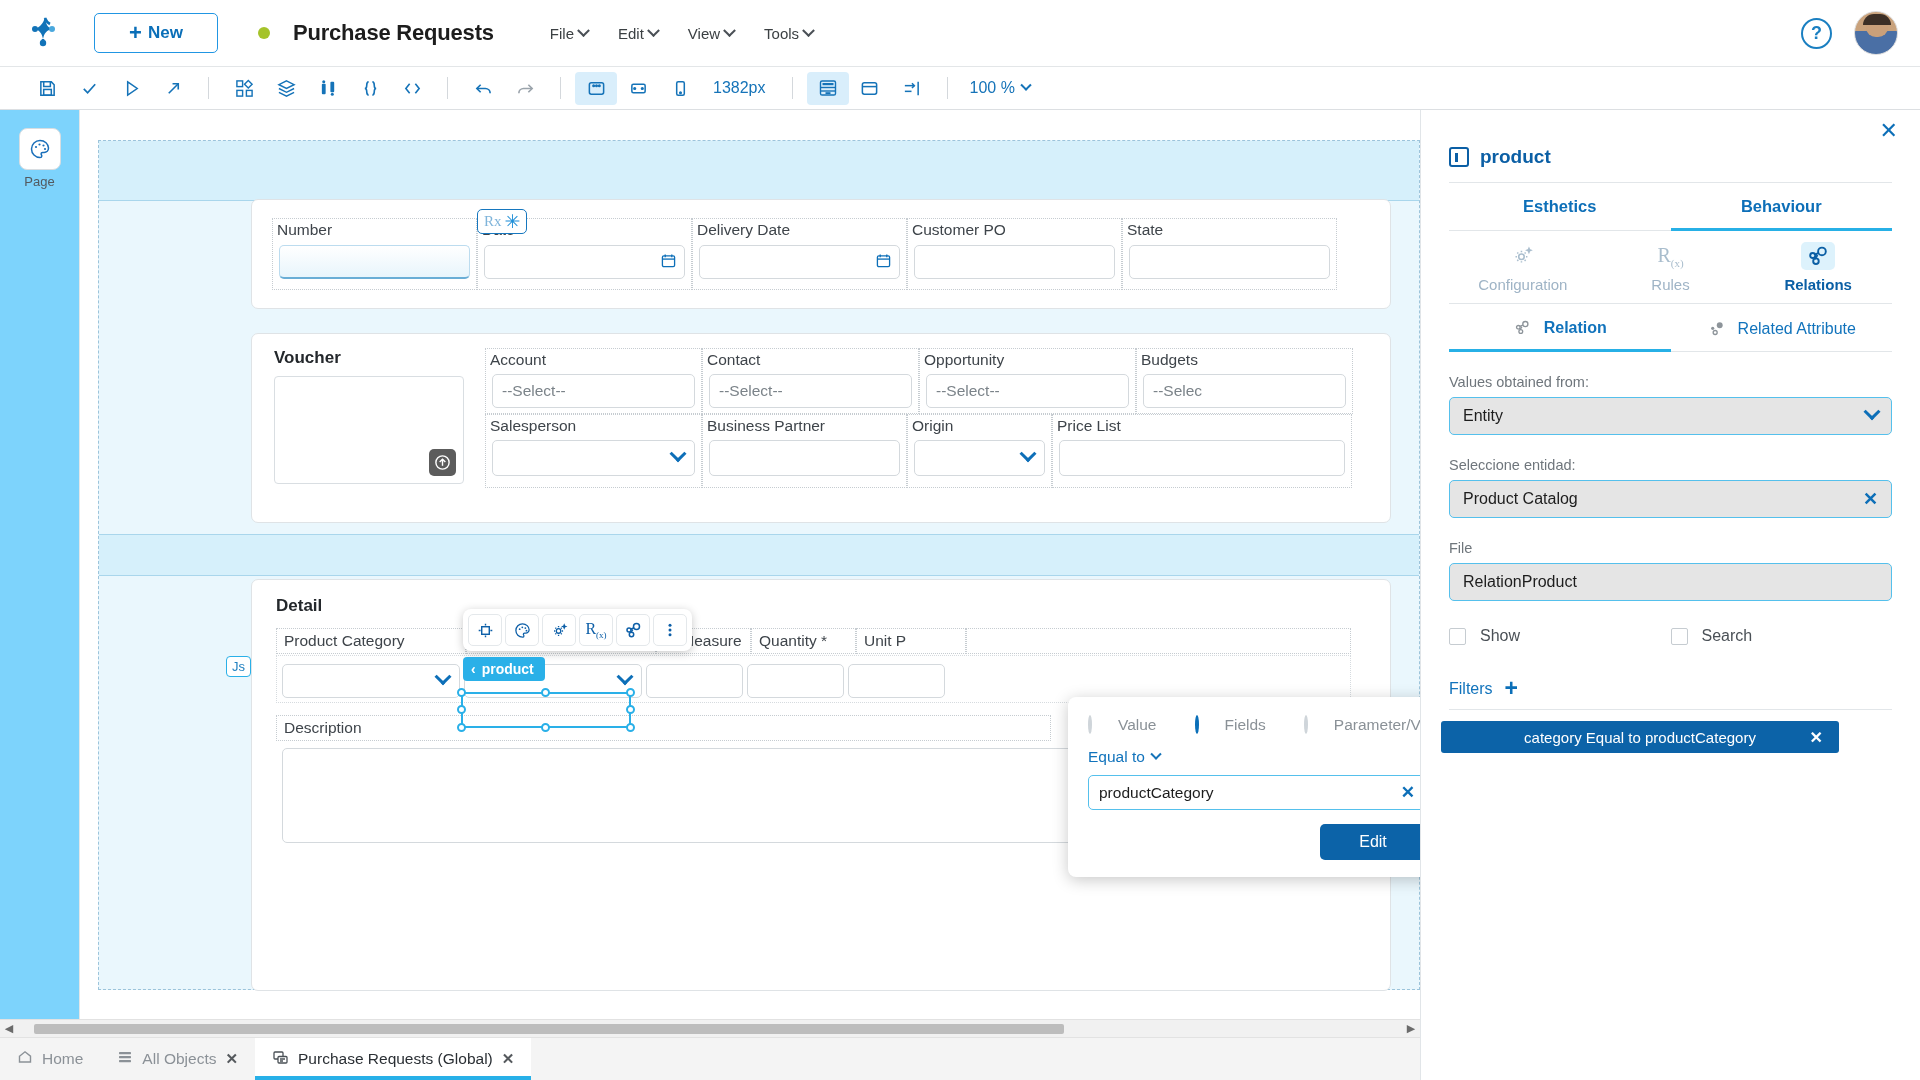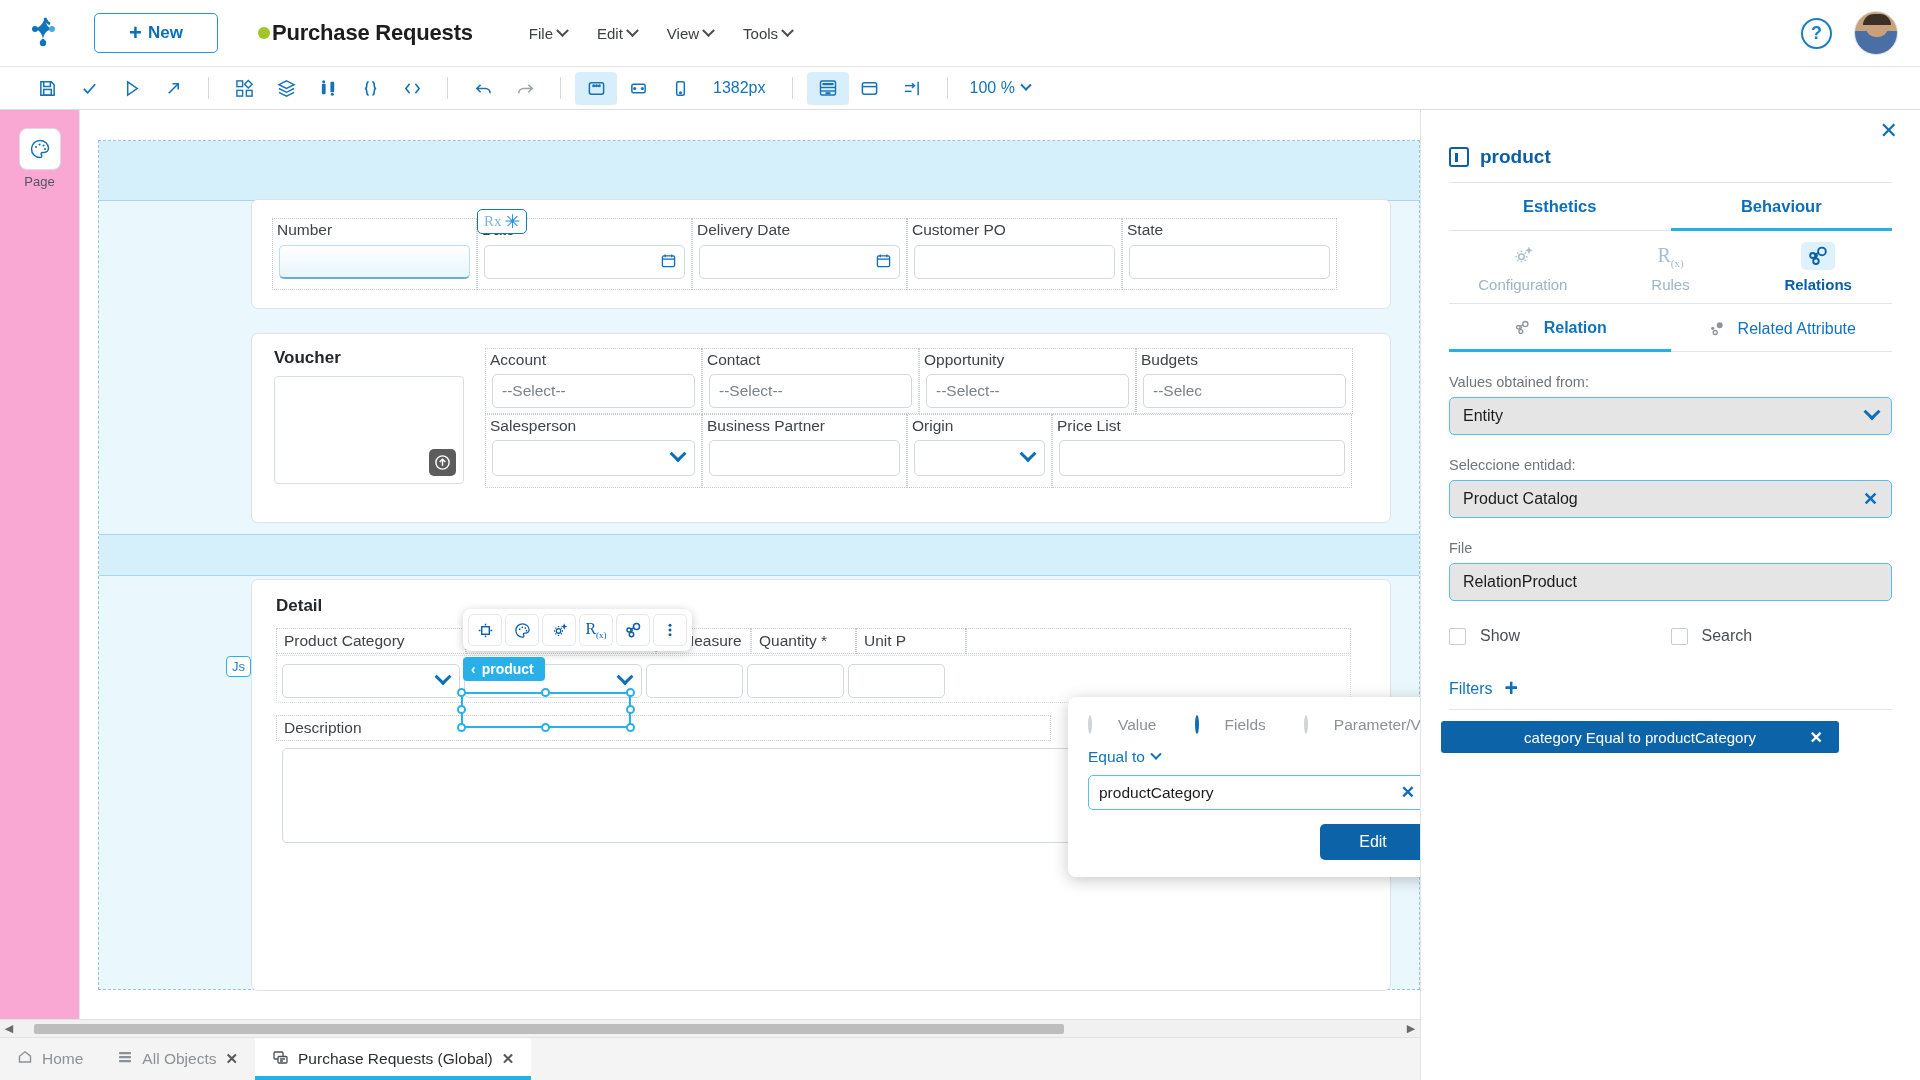--- a/index.html
+++ b/index.html
@@ -24,21 +24,21 @@
     color: #0b6fb8; font-size: 17px; font-weight: bold;
     display: flex; align-items: center; justify-content: center; gap: 6px;
     cursor: pointer;
   }
   .new-btn .plus { font-size: 22px; font-weight: bold; line-height: 1; }
   .doc-status-dot {
     margin-left: 40px; width: 12px; height: 12px; border-radius: 50%;
     background: #a5c32a;
   }
   .doc-title {
-    margin-left: 2px; font-size: 22px; font-weight: bold; color: #1d1d1d;
+    margin-left: 23px; font-size: 22px; font-weight: bold; color: #1d1d1d;
     letter-spacing: -0.2px;
   }
   .menu { margin-left: 56px; display: flex; gap: 30px; align-items: center; }
   .menu-item {
     font-size: 15px; color: #3b4043; cursor: pointer;
     display: flex; align-items: center; gap: 5px;
   }
   .caret { display: inline-block; width: 9px; height: 9px;
     border-right: 2px solid #4a5056; border-bottom: 2px solid #4a5056;
     transform: rotate(45deg) translate(-2px,-2px); }
@@ -78,21 +78,21 @@
   .tb-label { font-size: 16px; color: #1573b8; padding: 0 12px; white-space: nowrap; }
   .zoom-ctl { display: flex; align-items: center; gap: 7px; color: #1573b8;
     font-size: 16px; cursor: pointer; padding: 0 8px; }
   .caret-sm { display: inline-block; width: 8px; height: 8px;
     border-right: 2px solid #1573b8; border-bottom: 2px solid #1573b8;
     transform: rotate(45deg) translate(-2px,-2px); }
 
   
   .left-rail {
     position: absolute; left: 0; top: 110px; width: 80px; height: 910px;
-    background: #f9a8d4; border-right: 1px solid #e3e6e8; padding-top: 18px;
+    background: #7dd3fc; border-right: 1px solid #e3e6e8; padding-top: 18px;
   }
   .rail-item { display: flex; flex-direction: column; align-items: center; gap: 4px; cursor: pointer; }
   .rail-ico {
     width: 42px; height: 42px; border: 1px solid #d8dde1; border-radius: 8px;
     display: flex; align-items: center; justify-content: center; color: #1a6fba;
     background: #fff;
   }
   .rail-label { font-size: 13px; color: #53595f; }
 
   

